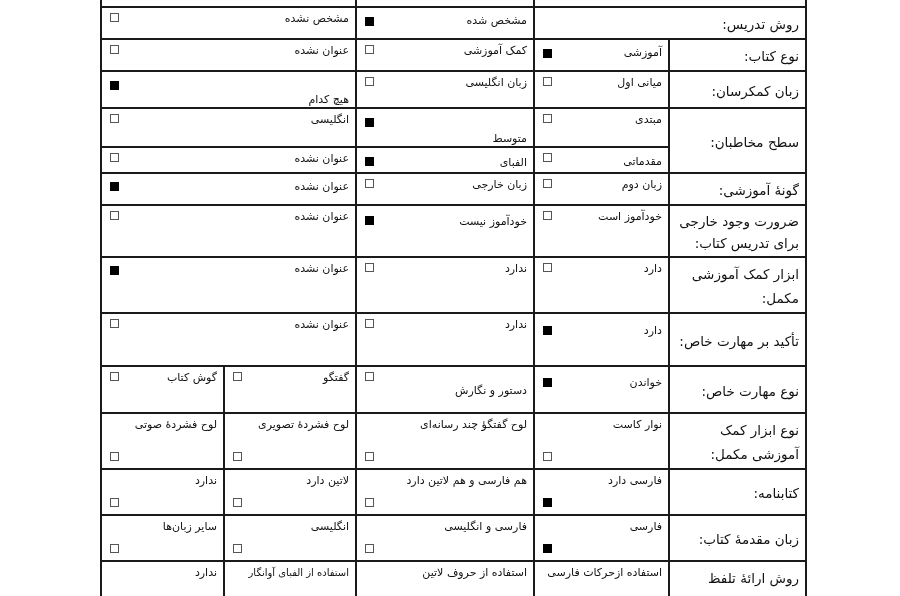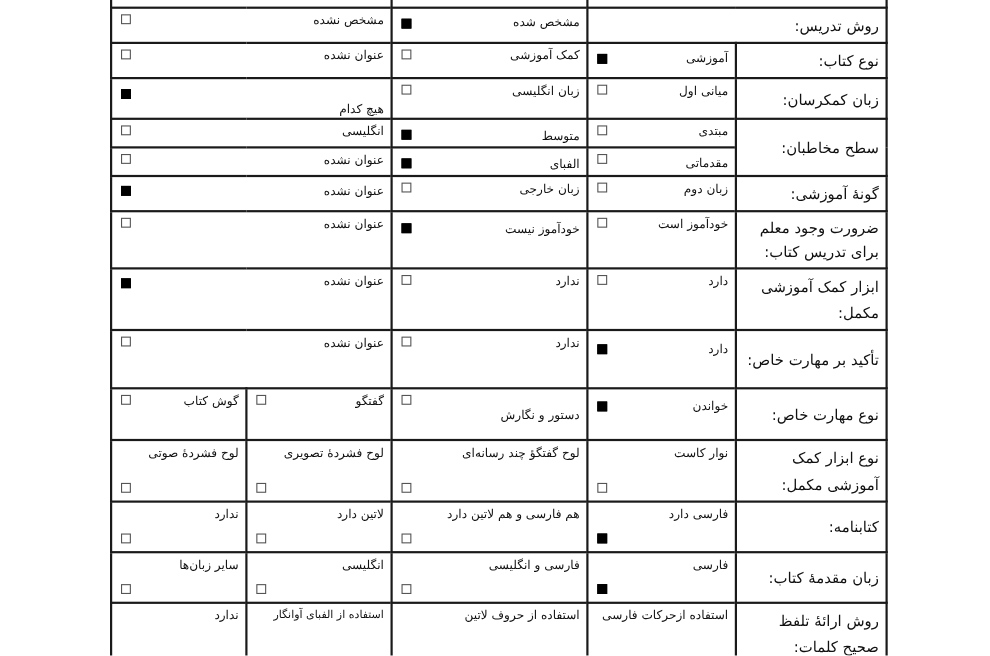--- a/index.html
+++ b/index.html
@@ -76,21 +76,21 @@
         </td>
   </tr>
 
   <tr style="height:26px">
     <td rowspan="2" class="lbl">سطح مخاطبان:</td>
     <td class="cell">
           <span class="txt">مبتدی</span>
           <span class="cb"></span>
         </td>
     <td class="cell">
-          <span class="txt" style="padding-top:7px">متوسط</span>
+          <span class="txt" style="padding-top:22px">متوسط</span>
           <span class="cb on" style="top:9px"></span>
         </td>
     <td colspan="2" class="cell">
           <span class="txt">انگلیسی</span>
           <span class="cb"></span>
         </td>
   </tr>
 
   <tr style="height:26px">
     <td class="cell">
@@ -117,21 +117,21 @@
           <span class="txt">زبان خارجی</span>
           <span class="cb"></span>
         </td>
     <td colspan="2" class="cell">
           <span class="txt" style="padding-top:5px">عنوان نشده</span>
           <span class="cb on" style="top:8px"></span>
         </td>
   </tr>
 
   <tr style="height:50px">
-    <td class="lbl" style="line-height:22px">ضرورت وجود معلم برای تدریس کتاب:</td>
+    <td class="lbl" style="line-height:22px">ضرورت وجود خارجی برای تدریس کتاب:</td>
     <td class="cell">
           <span class="txt">خودآموز است</span>
           <span class="cb"></span>
         </td>
     <td class="cell">
           <span class="txt" style="padding-top:8px">خودآموز نیست</span>
           <span class="cb on" style="top:10px"></span>
         </td>
     <td colspan="2" class="cell">
           <span class="txt">عنوان نشده</span>

